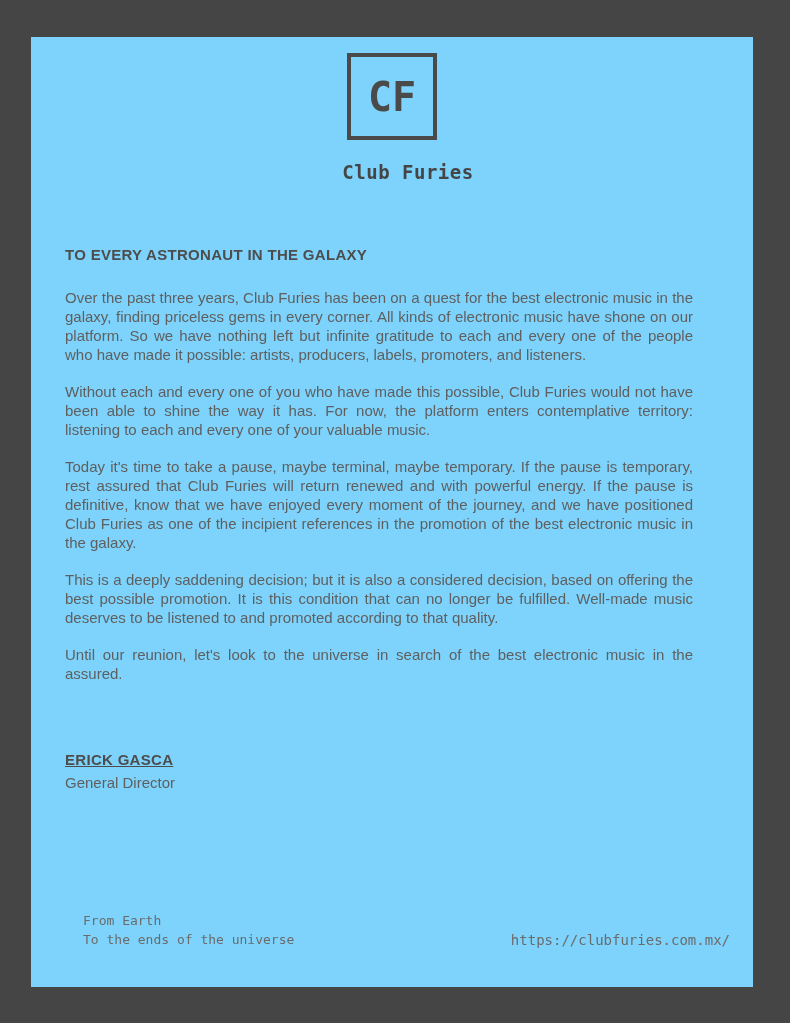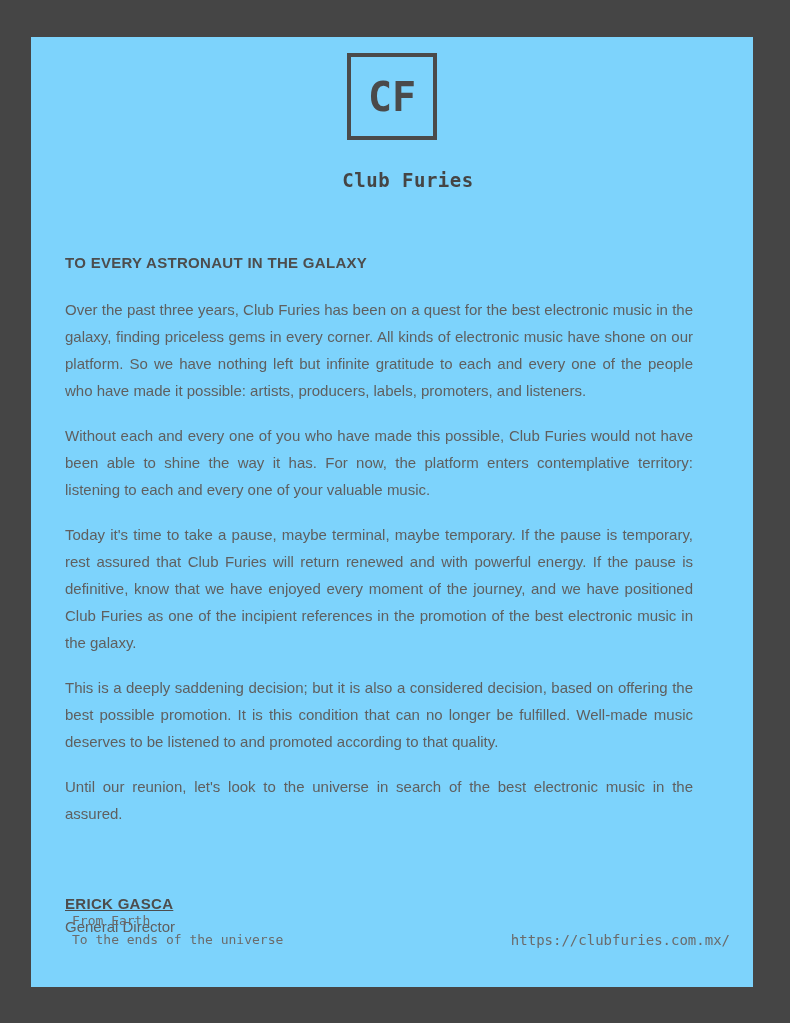--- a/index.html
+++ b/index.html
@@ -33,21 +33,21 @@
   }
   .logo-initials {
     font-family: "DejaVu Sans Mono", monospace;
     font-size: 40px;
     font-weight: bold;
     color: #4a4a4a;
     letter-spacing: 0px;
     line-height: 1;
   }
   .brand-name {
-    margin-top: 30px;
+    margin-top: 22px;
     text-align: center;
     font-family: "DejaVu Sans Mono", monospace;
     font-size: 19px;
     font-weight: bold;
     letter-spacing: 0.5px;
     color: #454545;
     line-height: 20px;
     padding-left: 32px;
   }
   .content {
@@ -58,21 +58,21 @@
     font-size: 15px;
     font-weight: bold;
     letter-spacing: 0.3px;
     color: #4d4d4d;
     line-height: 21px;
     margin-bottom: 23px;
   }
   .content p {
     margin: 0 0 18px 0;
     font-size: 15px;
-    line-height: 27px;
+    line-height: 19px;
     text-align: justify;
     color: #5f5f5f;
   }
   .signature {
     margin-top: 68px;
   }
   .signature-name {
     font-size: 15px;
     font-weight: bold;
     letter-spacing: 0.3px;
@@ -81,21 +81,21 @@
     text-decoration: underline;
   }
   .signature-title {
     margin-top: 6px;
     font-size: 15px;
     color: #5f5f5f;
     line-height: 17px;
   }
   .footer {
     position: absolute;
-    left: 41px;
+    left: 52px;
     right: 23px;
     bottom: 38px;
     display: flex;
     justify-content: space-between;
     align-items: flex-end;
     font-family: "DejaVu Sans Mono", monospace;
     color: #6b6b6b;
   }
   .footer-location {
     font-size: 13px;

